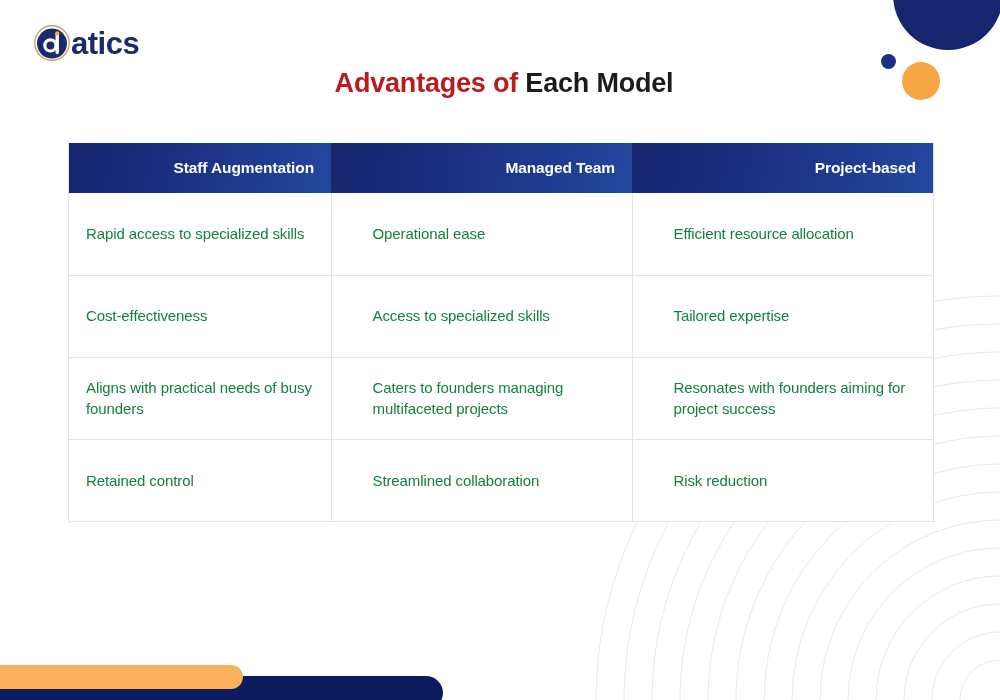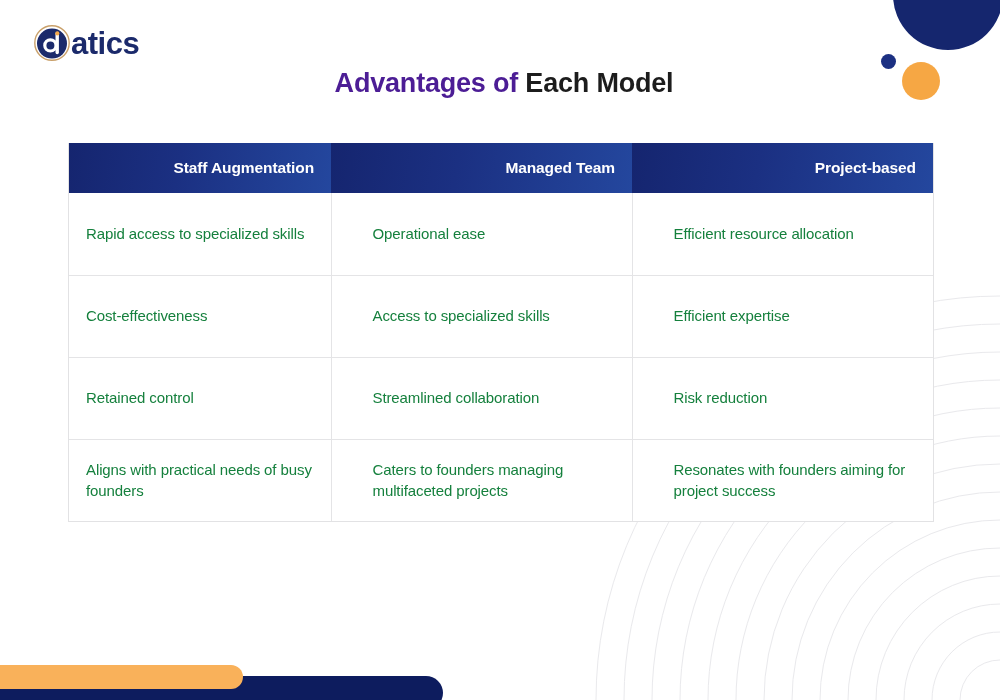--- a/index.html
+++ b/index.html
@@ -123,21 +123,21 @@
     left: 0;
     right: 0;
     top: 68px;
     text-align: center;
     font-size: 27px;
     font-weight: 700;
     letter-spacing: -0.2px;
     white-space: nowrap;
   }
 
-  .heading .hl { color: #4c1d95; margin-left: 8px; }
+  .heading .hl { color: #b91c1c; margin-left: 8px; }
   .heading .hd { color: #1c1c1c; }
 
   
   .table-wrap {
     position: absolute;
     left: 68px;
     top: 143px;
     width: 866px;
     border: 1px solid #e2e2e4;
     border-top: none;
@@ -256,29 +256,29 @@
       </thead>
       <tbody>
         <tr>
           <td class="t1">Rapid access to specialized skills</td>
           <td class="t2">Operational ease</td>
           <td class="t3">Efficient resource allocation</td>
         </tr>
         <tr>
           <td class="t1">Cost-effectiveness</td>
           <td class="t2">Access to specialized skills</td>
-          <td class="t3">Efficient expertise</td>
+          <td class="t3">Tailored expertise</td>
+        </tr>
+        <tr>
+          <td class="t1">Aligns with practical needs of busy founders</td>
+          <td class="t2">Caters to founders managing multifaceted projects</td>
+          <td class="t3">Resonates with founders aiming for project success</td>
         </tr>
         <tr>
           <td class="t1">Retained control</td>
           <td class="t2">Streamlined collaboration</td>
           <td class="t3">Risk reduction</td>
         </tr>
-        <tr>
-          <td class="t1">Aligns with practical needs of busy founders</td>
-          <td class="t2">Caters to founders managing multifaceted projects</td>
-          <td class="t3">Resonates with founders aiming for project success</td>
-        </tr>
       </tbody>
     </table>
   </div>
 
 </div>
 
 </body></html>

